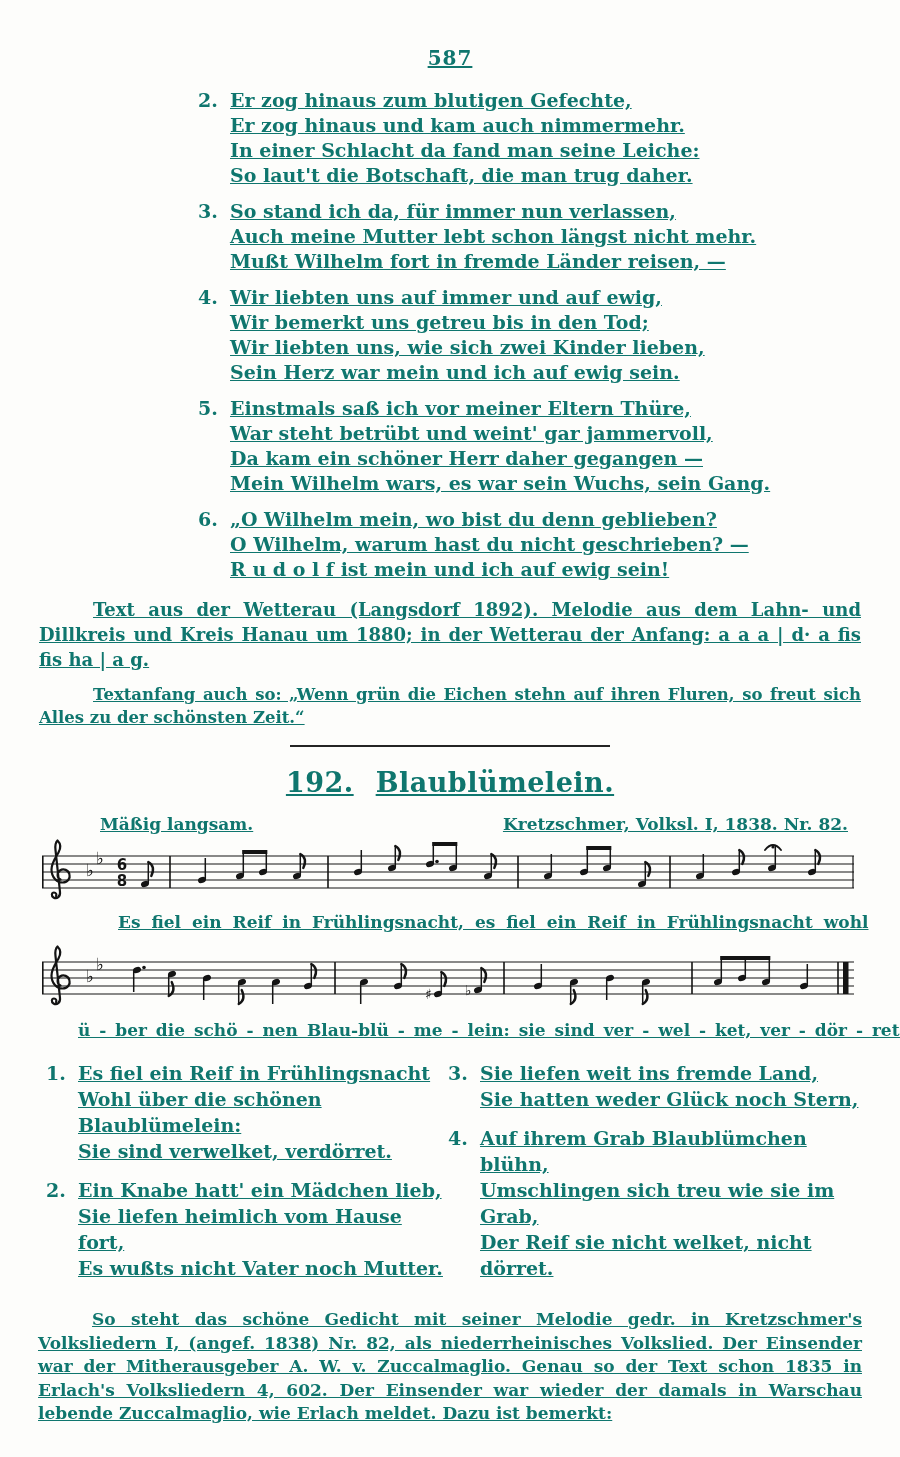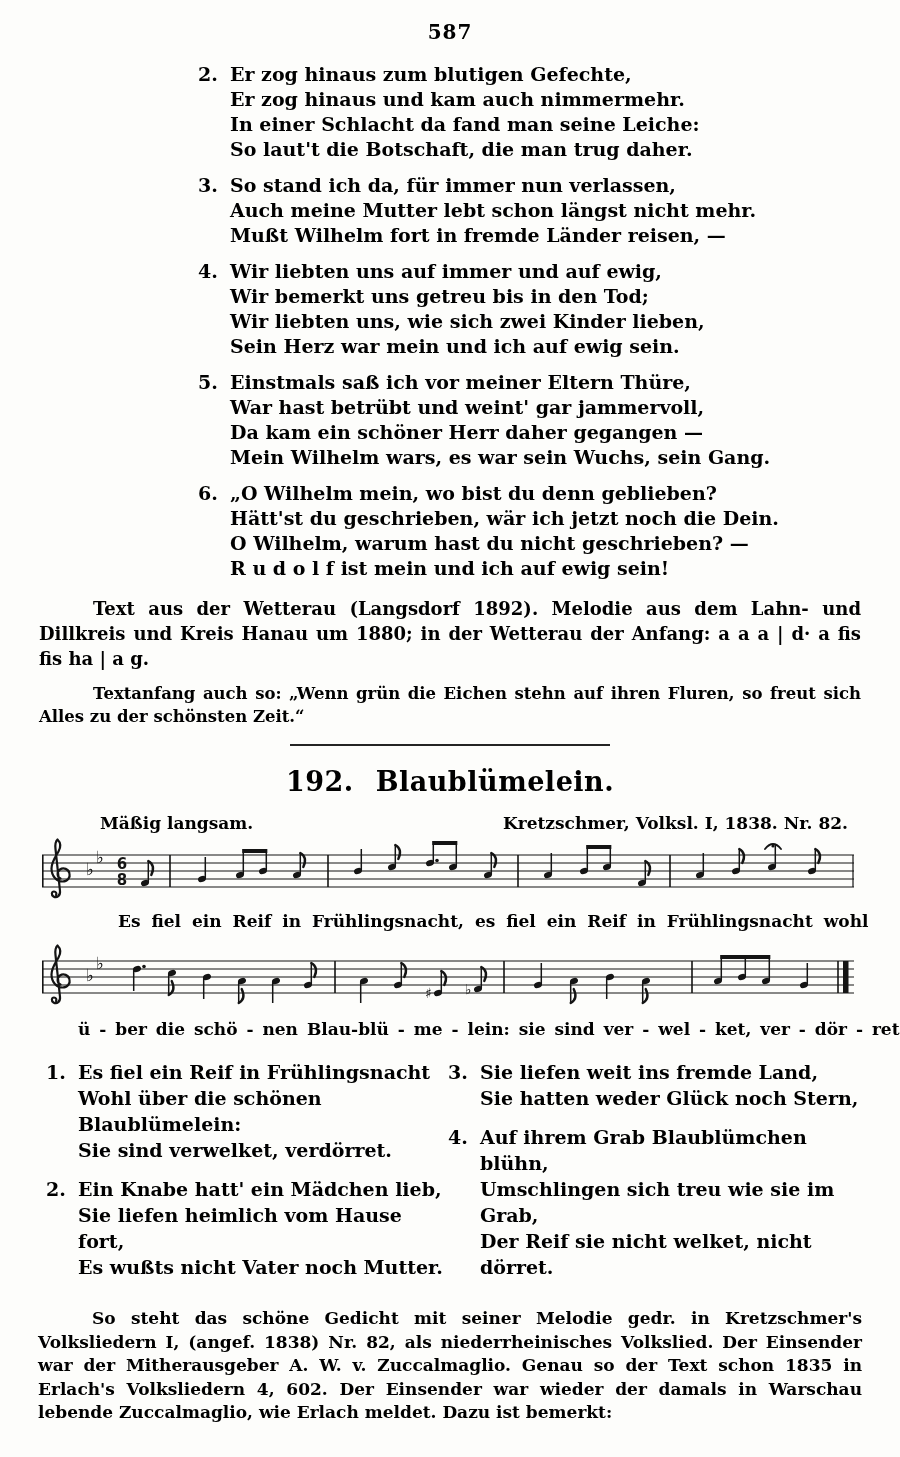--- a/index.html
+++ b/index.html
@@ -1,19 +1,19 @@
 <!DOCTYPE html>
 <html><head>
 <meta charset="utf-8">
 <style>
   html,body{margin:0;padding:0;background:#e8e8e4;}
   .page{
-    width:900px;height:1457px;margin:0 auto;background:#fdfdfb;color:#000000;
+    width:900px;height:1457px;margin:0 auto;background:#fdfdfb;color:#0f766e;
     font-family:"DejaVu Serif","Liberation Serif",serif;font-weight:700;
-    overflow:hidden;box-sizing:border-box;padding-top:20px;position:relative;
+    overflow:hidden;box-sizing:border-box;padding-top:46px;position:relative;text-decoration:underline;
   }
   .page-number{text-align:center;font-size:20px;letter-spacing:1px;}
   .top-verses{margin:18px 0 0 198px;}
   .verse{position:relative;padding-left:32px;margin-bottom:11px;font-size:19px;line-height:25px;}
   .verse .vnum{position:absolute;left:0;top:0;}
   .bottom .verse{font-size:19px;line-height:26px;margin-bottom:13px;}
   .note-1{margin:15px auto 0;width:822px;font-size:18px;line-height:25px;text-align:justify;text-indent:54px;}
   .note-2{margin:11px auto 16px;width:822px;font-size:16.5px;line-height:23px;text-align:justify;text-indent:54px;}
   .divider{width:320px;border:none;border-top:2px solid #242424;margin:14px auto 0;}
   .song-title{margin-top:20px;text-align:center;font-size:27px;letter-spacing:.5px;}
@@ -52,28 +52,27 @@
     <div class="verse">
       <span class="vnum">4.</span>
       <div>Wir liebten uns auf immer und auf ewig,</div>
       <div>Wir bemerkt uns getreu bis in den Tod;</div>
       <div>Wir liebten uns, wie sich zwei Kinder lieben,</div>
       <div>Sein Herz war mein und ich auf ewig sein.</div>
     </div>
     <div class="verse">
       <span class="vnum">5.</span>
       <div>Einstmals saß ich vor meiner Eltern Thüre,</div>
-      <div>War hast betrübt und weint' gar jammervoll,</div>
+      <div>War steht betrübt und weint' gar jammervoll,</div>
       <div>Da kam ein schöner Herr daher gegangen —</div>
       <div>Mein Wilhelm wars, es war sein Wuchs, sein Gang.</div>
     </div>
     <div class="verse">
       <span class="vnum">6.</span>
       <div>„O Wilhelm mein, wo bist du denn geblieben?</div>
-      <div>Hätt'st du geschrieben, wär ich jetzt noch die Dein.</div>
       <div>O Wilhelm, warum hast du nicht geschrieben? —</div>
       <div>R u d o l f ist mein und ich auf ewig sein!</div>
     </div>
   </div>
 
   <p class="note-1">Text aus der Wetterau (Langsdorf 1892).  Melodie aus dem Lahn- und Dillkreis und Kreis Hanau um 1880; in der Wetterau der Anfang: a a a | d· a fis fis ha | a g.</p>
   <p class="note-2">Textanfang auch so: „Wenn grün die Eichen stehn auf ihren Fluren, so freut sich Alles zu der schönsten Zeit.“</p>
 
   <hr class="divider">
 

